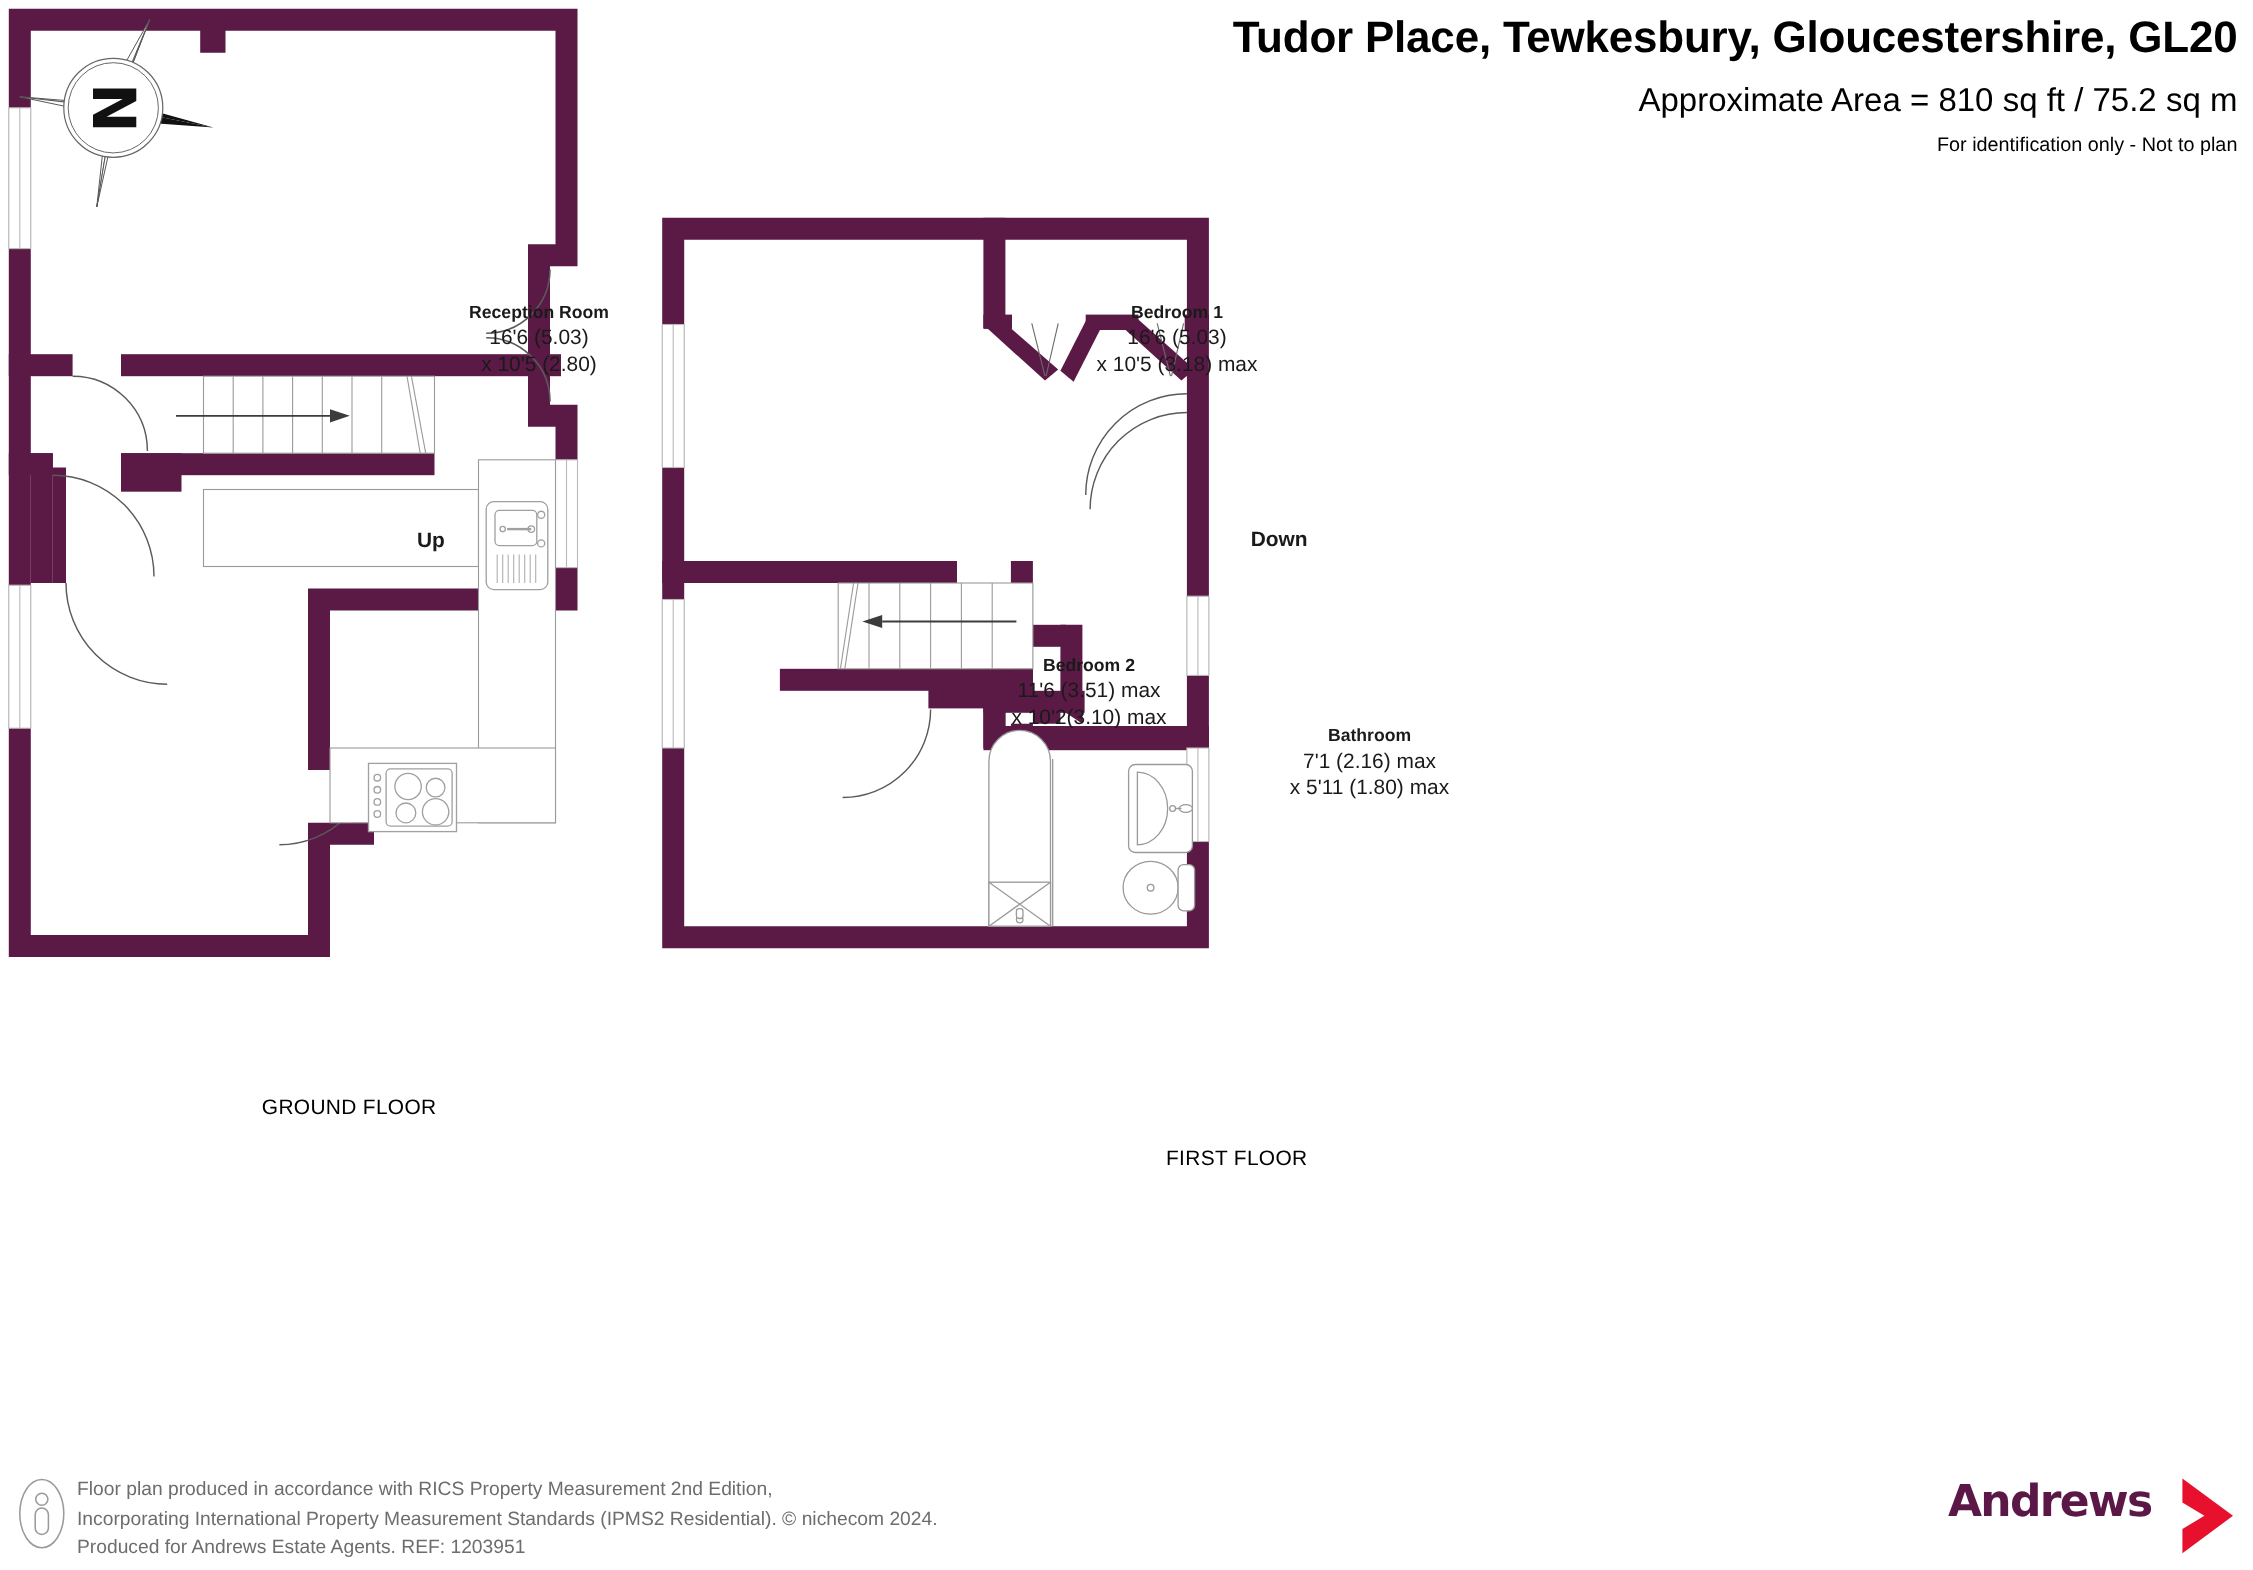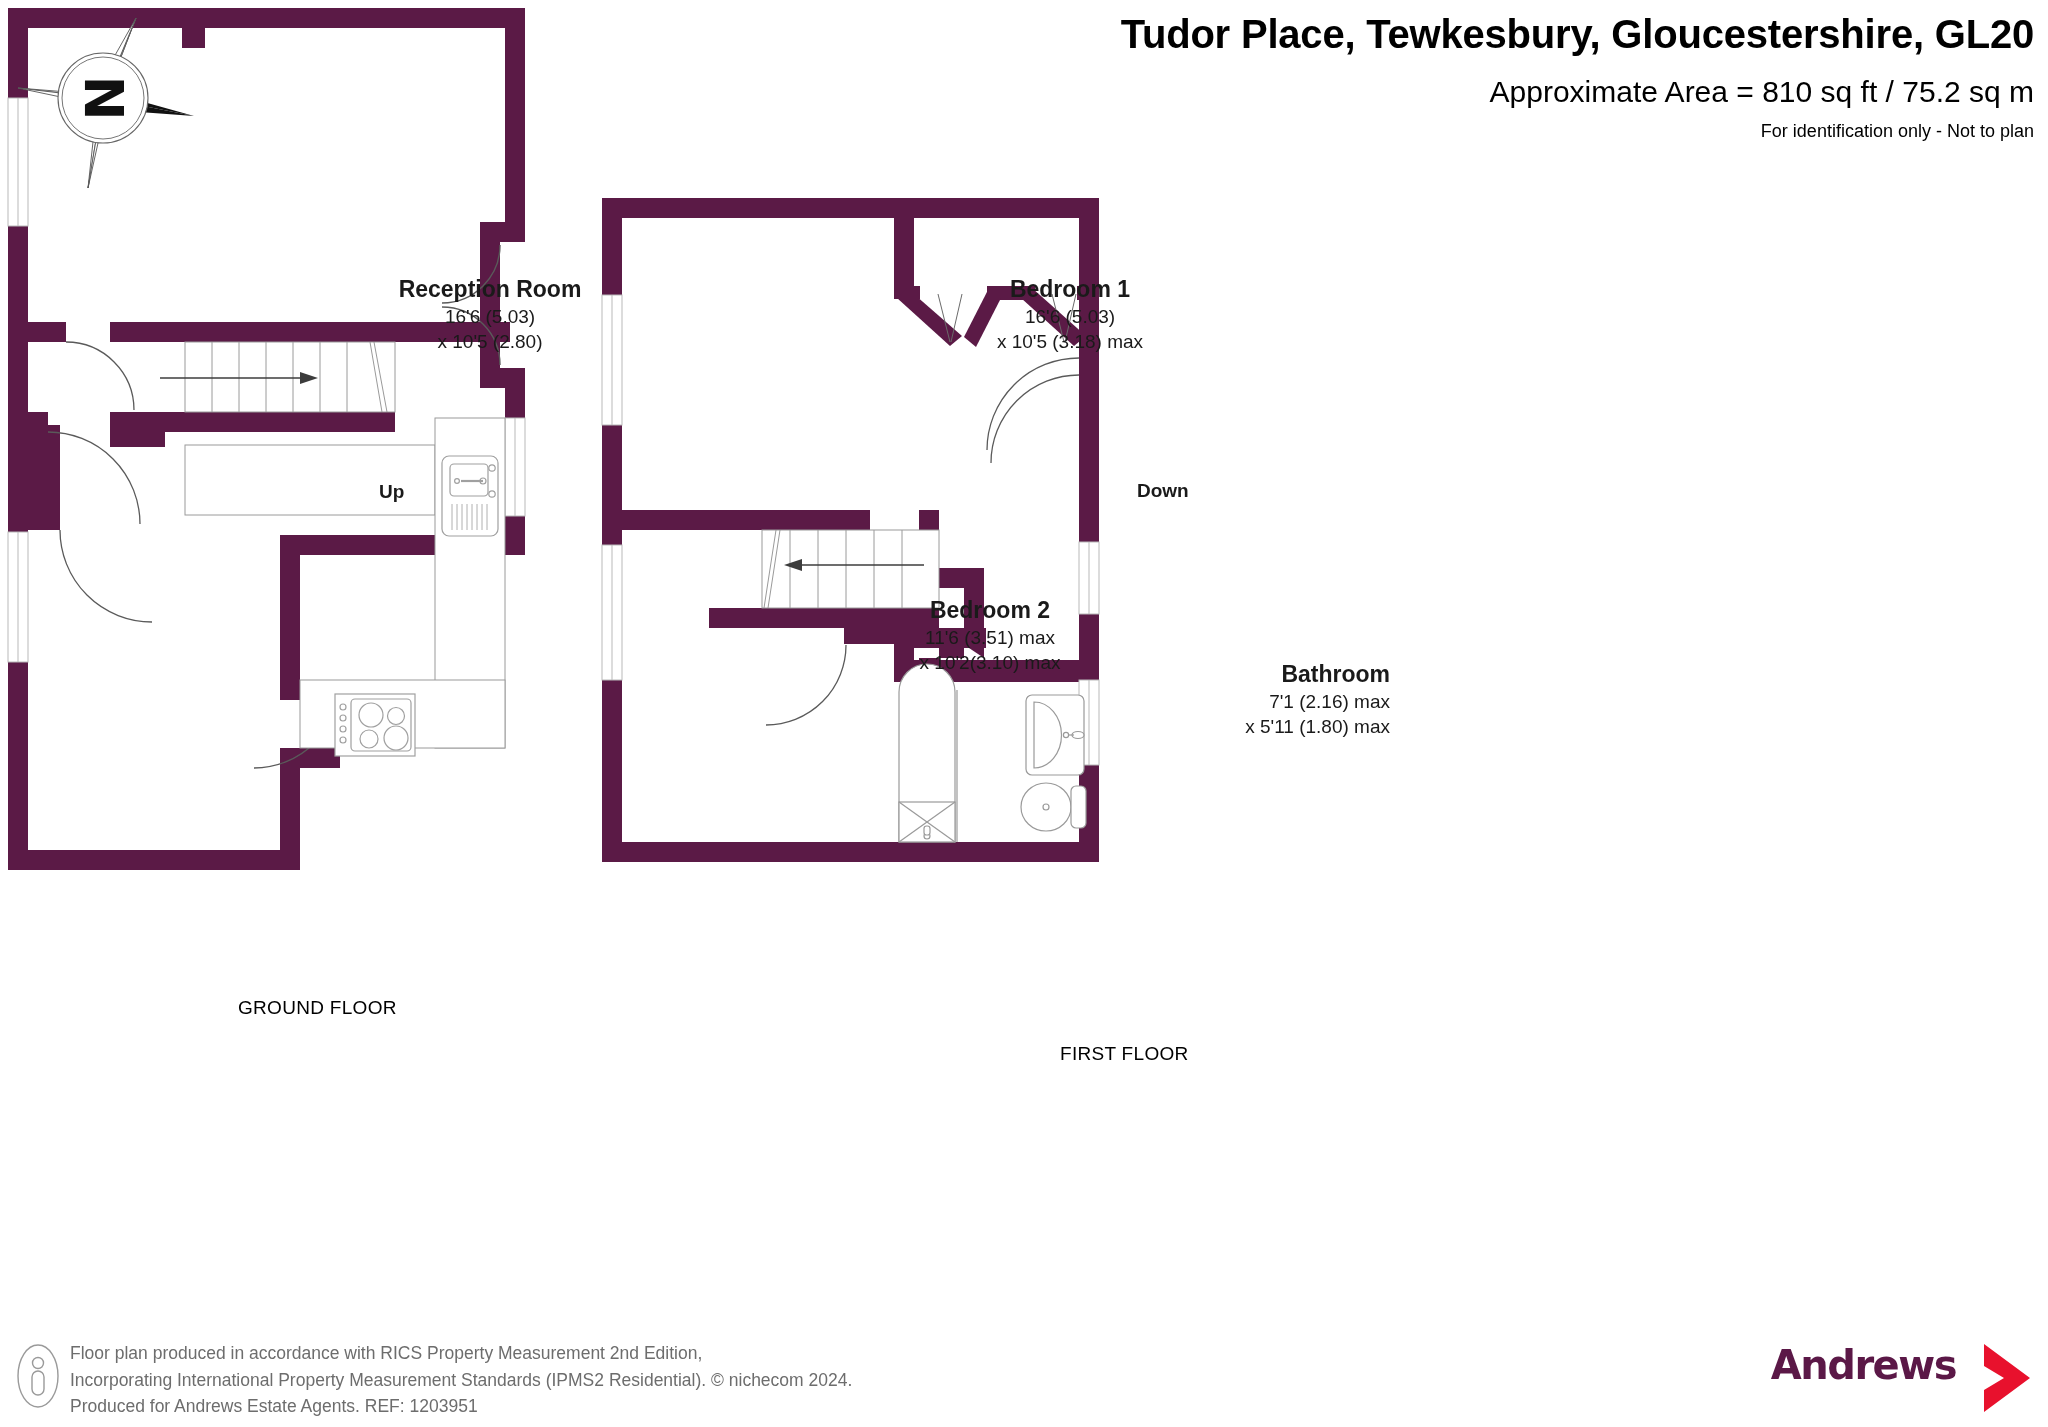--- a/index.html
+++ b/index.html
@@ -50,21 +50,21 @@
   #ff-svg { left: 1050px; top: 110px; }
 
   
   .room-label {
     position: absolute;
     text-align: center;
     color: #1a1a1a;
     line-height: 1.30;
     white-space: nowrap;
   }
-  .room-label .rl-name { font-size: 23px; font-weight: bold; }
+  .room-label .rl-name { font-size: 16px; font-weight: bold; }
   .room-label .rl-dim  { font-size: 19px; font-weight: normal; }
 
   .stair-label {
     position: absolute;
     font-size: 19px;
     font-weight: bold;
     color: #1a1a1a;
   }
 
   .floor-label {
@@ -339,21 +339,21 @@
     <div class="rl-dim">16'6 (5.03)</div>
     <div class="rl-dim">x 10'5 (3.18)  max</div>
   </div>
 
   <div class="room-label" style="left:845px; top:596px; width:290px;">
     <div class="rl-name">Bedroom 2</div>
     <div class="rl-dim">11'6 (3.51) max</div>
     <div class="rl-dim">x 10'2(3.10)  max</div>
   </div>
 
-  <div class="room-label" style="left:1100px; top:660px; width:290px;text-align:right;">
+  <div class="room-label" style="left:1100px; top:660px; width:290px;">
     <div class="rl-name">Bathroom</div>
     <div class="rl-dim">7'1 (2.16) max</div>
     <div class="rl-dim">x 5'11 (1.80) max</div>
   </div>
 
   <div class="stair-label" style="left:1137px; top:480px;">Down</div>
 
   <div class="floor-label" style="left:1060px; top:1043px;">FIRST FLOOR</div>
 
   

